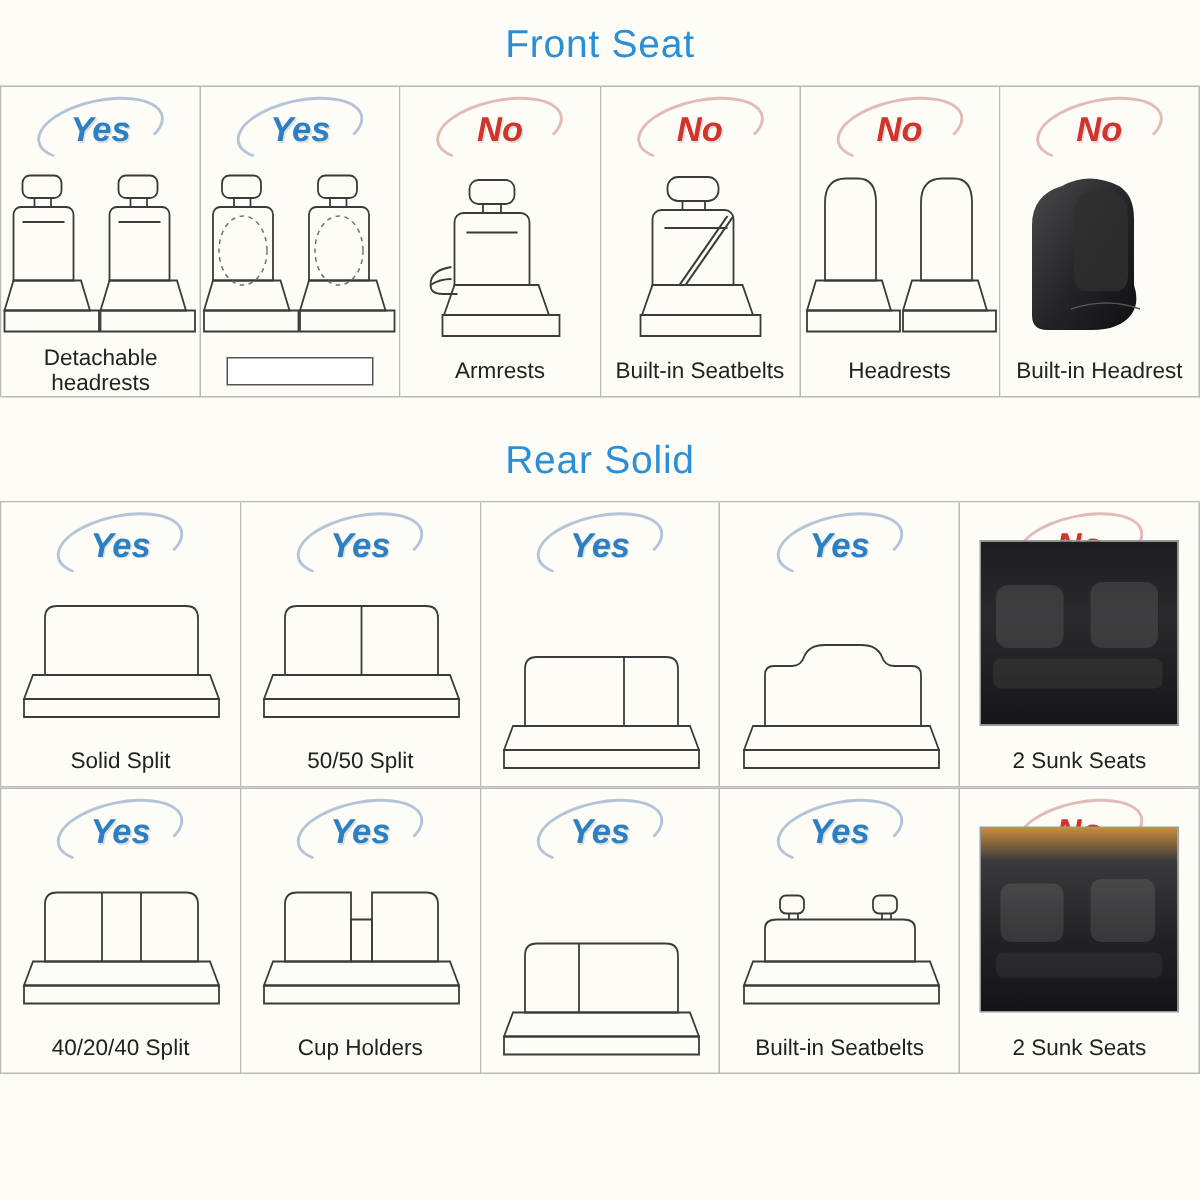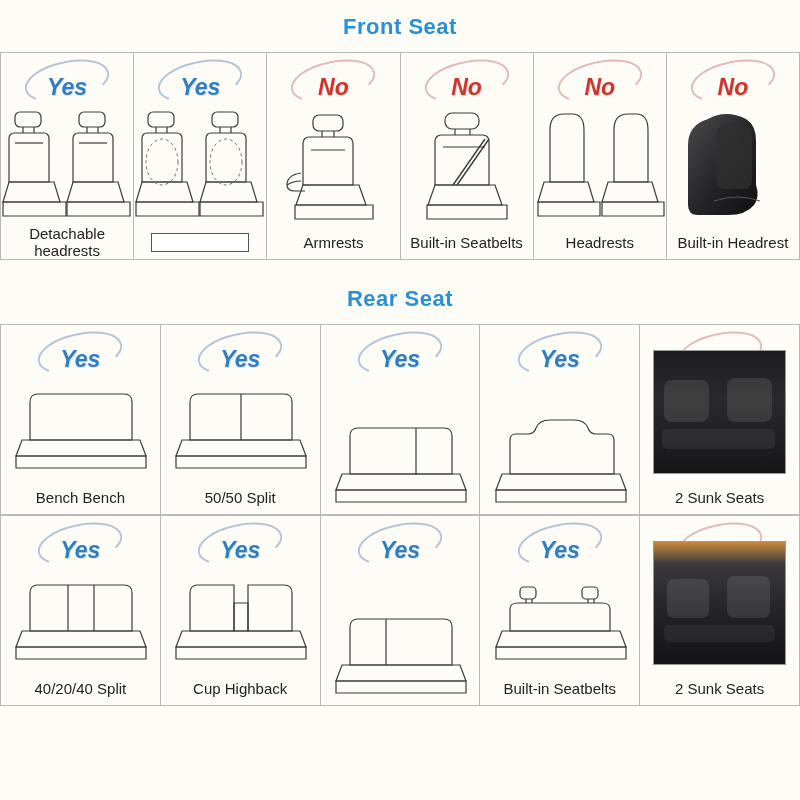--- a/index.html
+++ b/index.html
@@ -10,22 +10,22 @@
   body {
     width: 800px;
     height: 800px;
     font-family: "Liberation Sans", sans-serif;
     overflow: hidden;
     position: relative;
   }
   .section-title {
     text-align: center;
     color: #2b8fd6;
-    font-size: 22px;
-    font-weight: bold;
+    font-size: 26px;
+    font-weight: normal;
     letter-spacing: 0.5px;
   }
   #front-title { padding: 14px 0 12px; }
   #rear-title  { padding: 14px 0 12px; }
 
   .grid {
     display: grid;
     border-top: 1px solid #b9b9b9;
     border-left: 1px solid #b9b9b9;
     background: #fdfcf7;
@@ -52,21 +52,21 @@
   .rear .art  { height: 155px; }
 
   .verdict {
     position: absolute;
     top: 8px;
     left: 50%;
     transform: translateX(-50%);
     width: 86px;
     height: 40px;
     display: flex;
-    align-items: flex-end;
+    align-items: center;
     justify-content: center;
     pointer-events: none;
   }
   .verdict .ring {
     position: absolute;
     inset: 0;
     border-radius: 50%;
     border: 2px solid rgba(120,150,190,.55);
     border-bottom-color: transparent;
     transform: rotate(-12deg);
@@ -280,39 +280,39 @@
         <path d="M36 96 q24 -8 46 0" stroke="#555" stroke-width="1" fill="none"></path>
       </svg>
     </div>
     <div class="caption">Built-in Headrest</div>
   </div>
 
 </div>
 
 <div class="divider"></div>
 
-<div class="section-title" id="rear-title">Rear Seat</div>
+<div class="section-title" id="rear-title">Rear Solid</div>
 
 <div class="grid rear">
 
   <div class="cell">
     <div class="art">
       <div class="verdict yes">
         <div class="ring"></div>
         <div class="txt">Yes</div>
       </div>
       <svg class="seatart" width="140" height="100" viewBox="0 0 140 100">
         <g fill="none" stroke="#3b3b3b" stroke-width="1.2">
           <path d="M20 22 q0 -8 8 -8 h86 q8 0 8 8 v38 h-102 z"></path>
           <path d="M12 60 h118 l6 16 h-130 z"></path>
           <path d="M6 76 h130 v12 h-130 z"></path>
         </g>
       </svg>
     </div>
-    <div class="caption">Bench Bench</div>
+    <div class="caption">Solid Split</div>
   </div>
 
   <div class="cell">
     <div class="art">
       <div class="verdict yes">
         <div class="ring"></div>
         <div class="txt">Yes</div>
       </div>
       <svg class="seatart" width="140" height="100" viewBox="0 0 140 100">
         <g fill="none" stroke="#3b3b3b" stroke-width="1.2">
@@ -405,21 +405,21 @@
       <svg class="seatart" width="140" height="100" viewBox="0 0 140 100">
         <g fill="none" stroke="#3b3b3b" stroke-width="1.2">
           <path d="M20 22 q0 -8 8 -8 h36 v46 h-44 z"></path>
           <path d="M78 14 h36 q8 0 8 8 v38 h-44 z"></path>
           <path d="M64 32 h14 v28 h-14 z"></path>
           <path d="M12 60 h118 l6 16 h-130 z"></path>
           <path d="M6 76 h130 v12 h-130 z"></path>
         </g>
       </svg>
     </div>
-    <div class="caption">Cup Highback</div>
+    <div class="caption">Cup Holders</div>
   </div>
 
   <div class="cell">
     <div class="art">
       <div class="verdict yes">
         <div class="ring"></div>
         <div class="txt">Yes</div>
       </div>
       <svg class="seatart" width="140" height="100" viewBox="0 0 140 100">
         <g fill="none" stroke="#3b3b3b" stroke-width="1.2">

